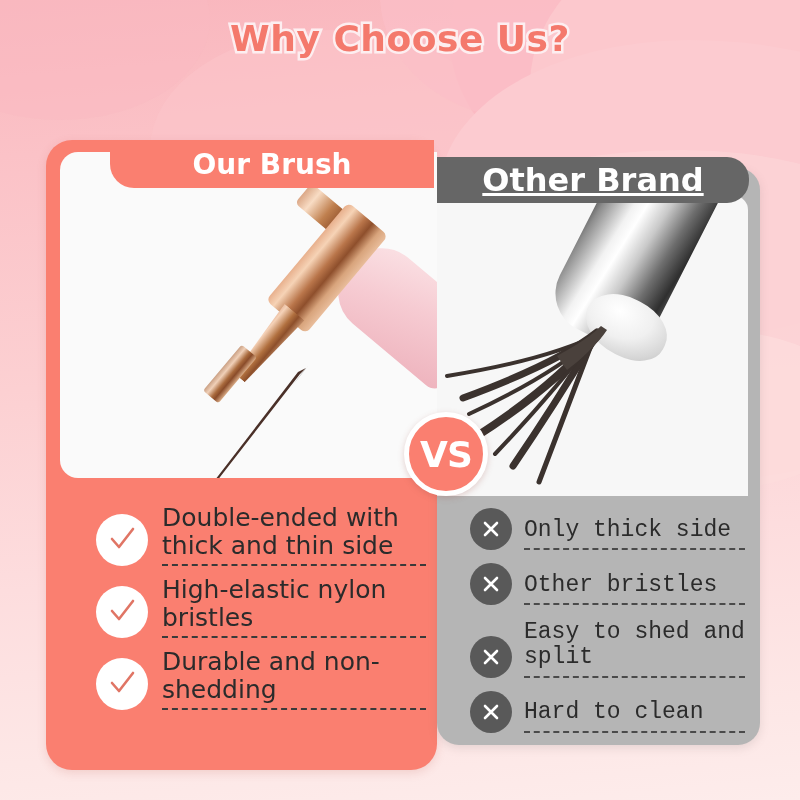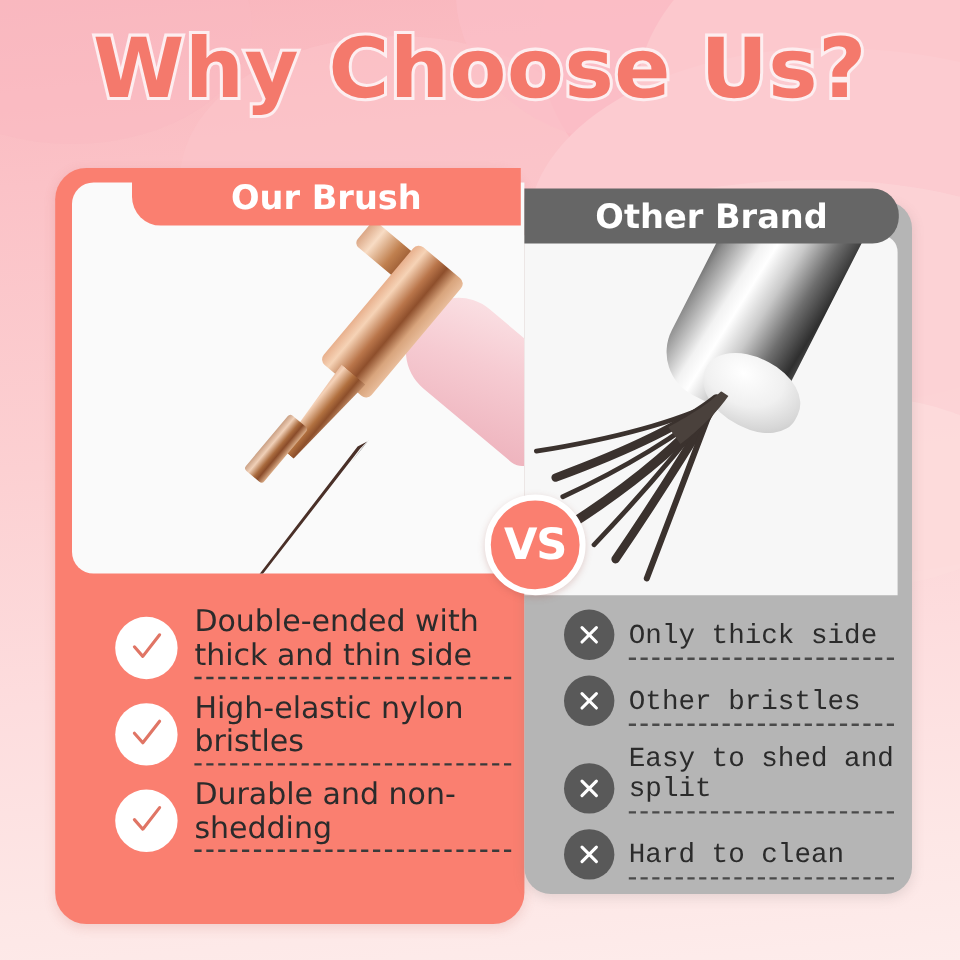--- a/index.html
+++ b/index.html
@@ -87,21 +87,21 @@
     opacity: .8;
   }
 
   
   .title {
     position: absolute;
     top: 18px;
     left: 0;
     width: 800px;
     text-align: center;
-    font-size: 69px;
+    font-size: 36px;
     font-weight: 700;
     letter-spacing: 0.5px;
     color: #f4796c;
     -webkit-text-stroke: 5px #fdeef0;
     paint-order: stroke fill;
     z-index: 4;
   }
 
   
   .panel {
@@ -170,21 +170,22 @@
     border-radius: 0 0 0 24px;
     font-size: 28px;
   }
   .tab-right {
     left: 437px;
     top: 157px;
     width: 312px;
     height: 46px;
     background: #666666;
     border-radius: 0 22px 22px 0;
-    font-size: 28px;
+    font-size: 32px;
+    text-decoration: underline;
   }
 
   
   .brush-pink-handle {
     position: absolute;
     width: 150px;
     height: 86px;
     left: 272px;
     top: 118px;
     background: linear-gradient(160deg, #fbe3e6 0%, #f6cbd2 45%, #eeb3bd 100%);

